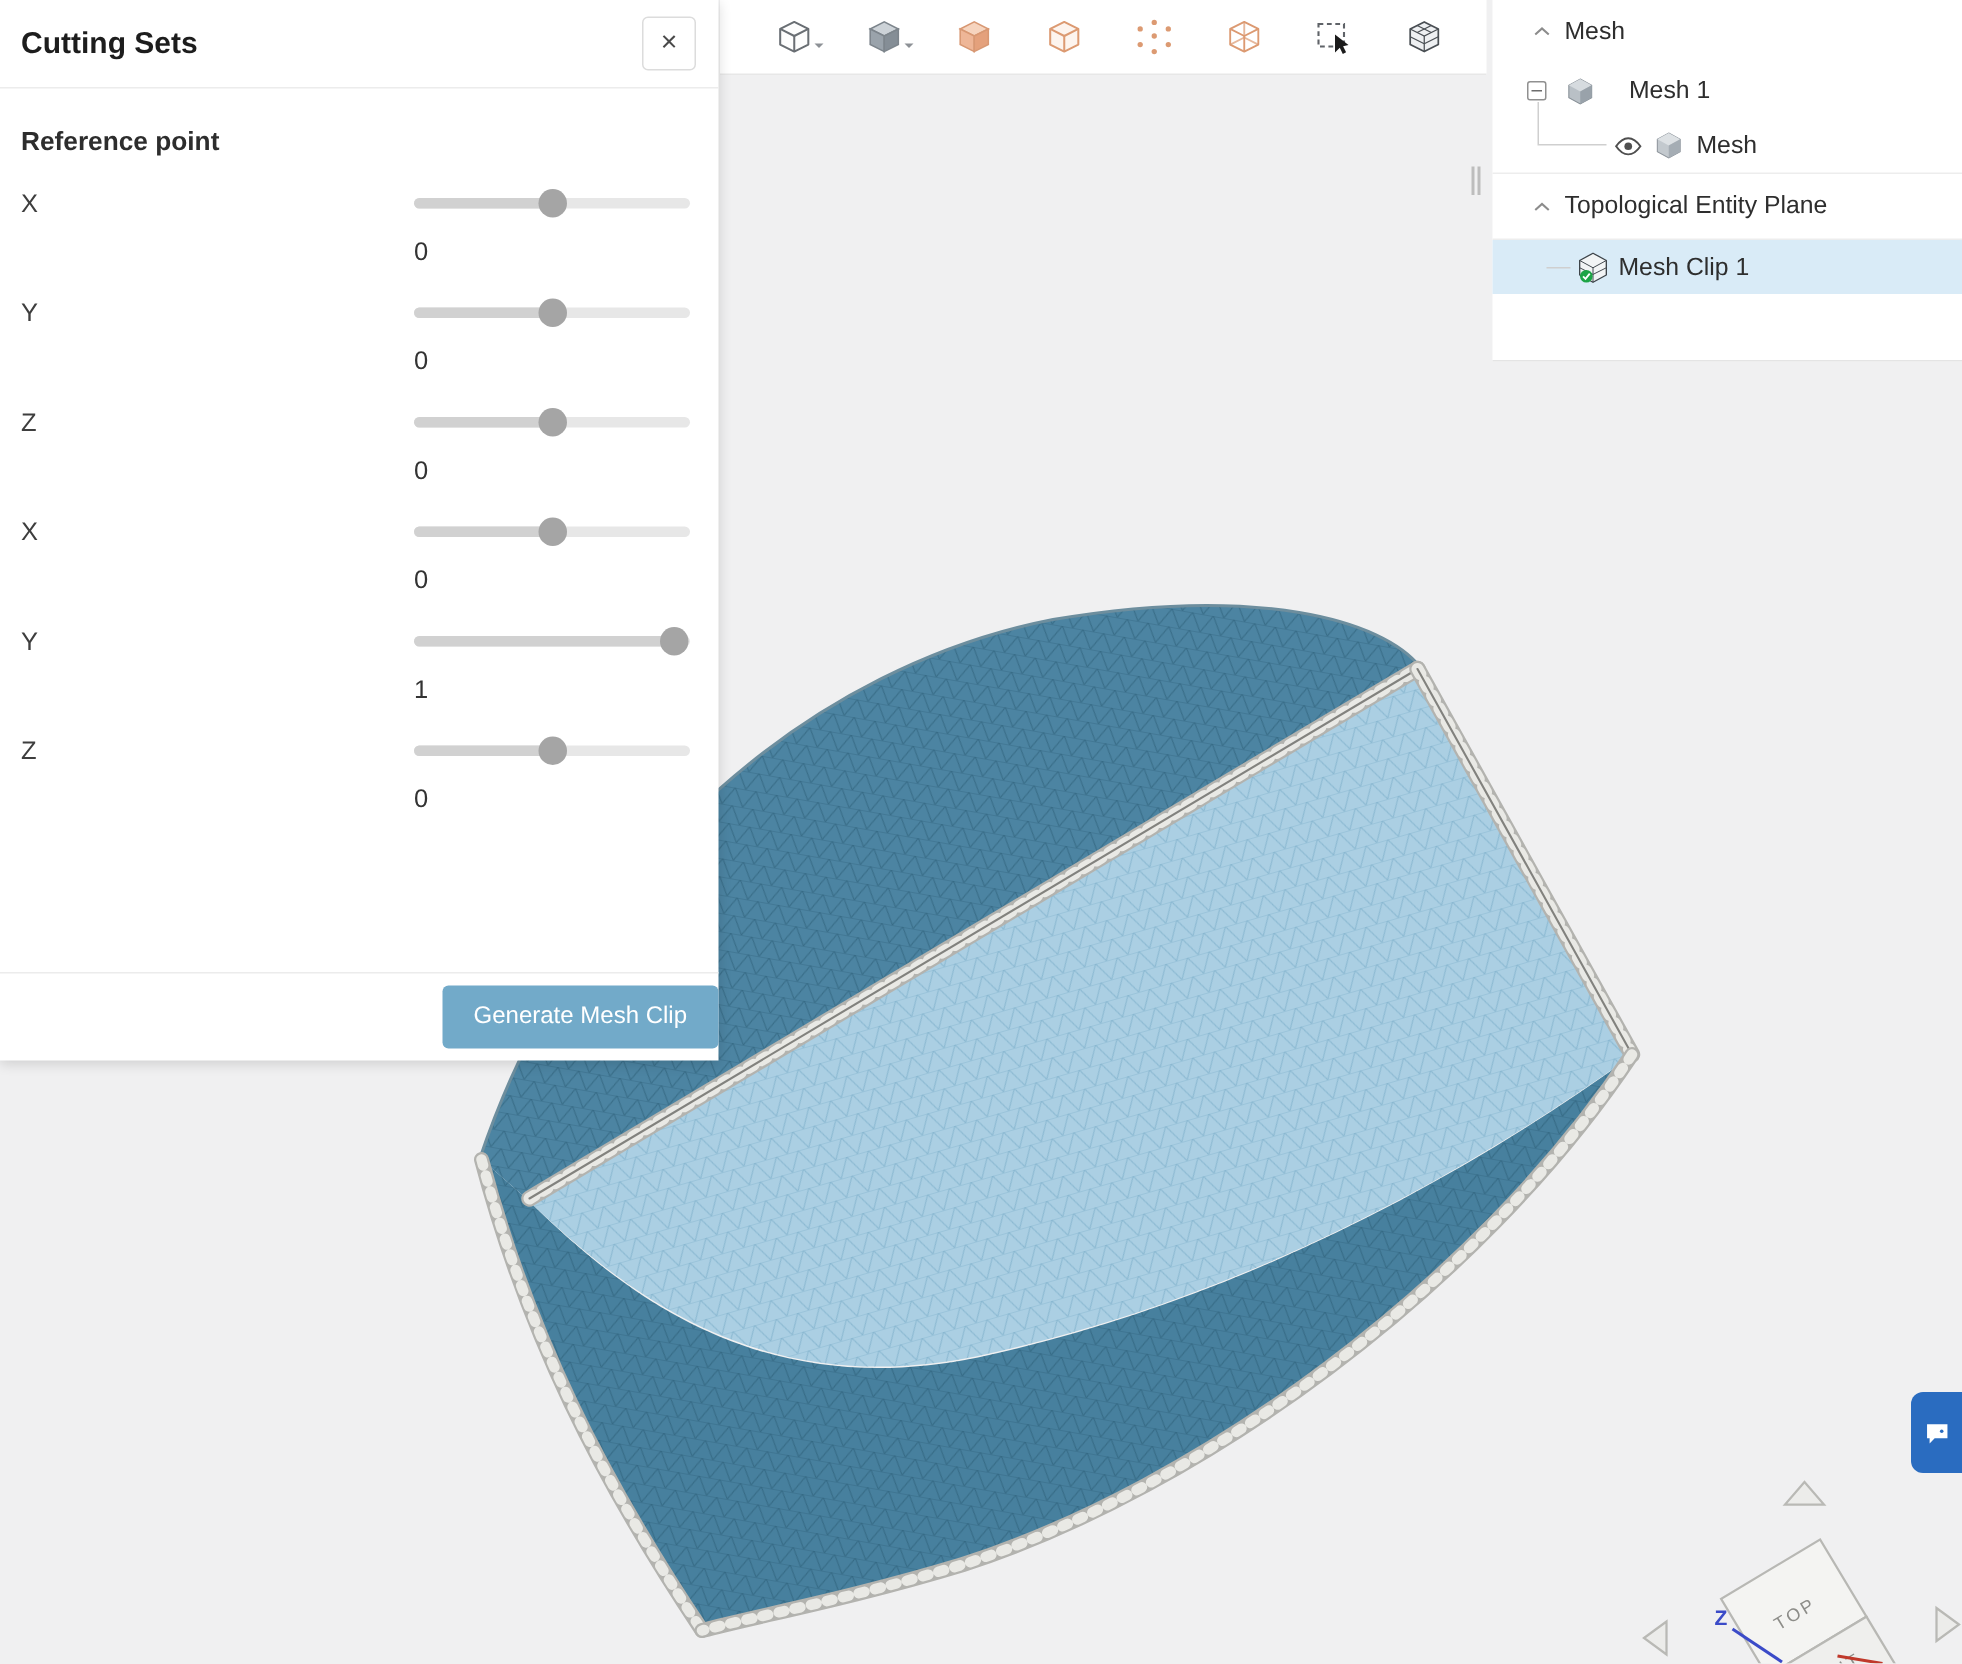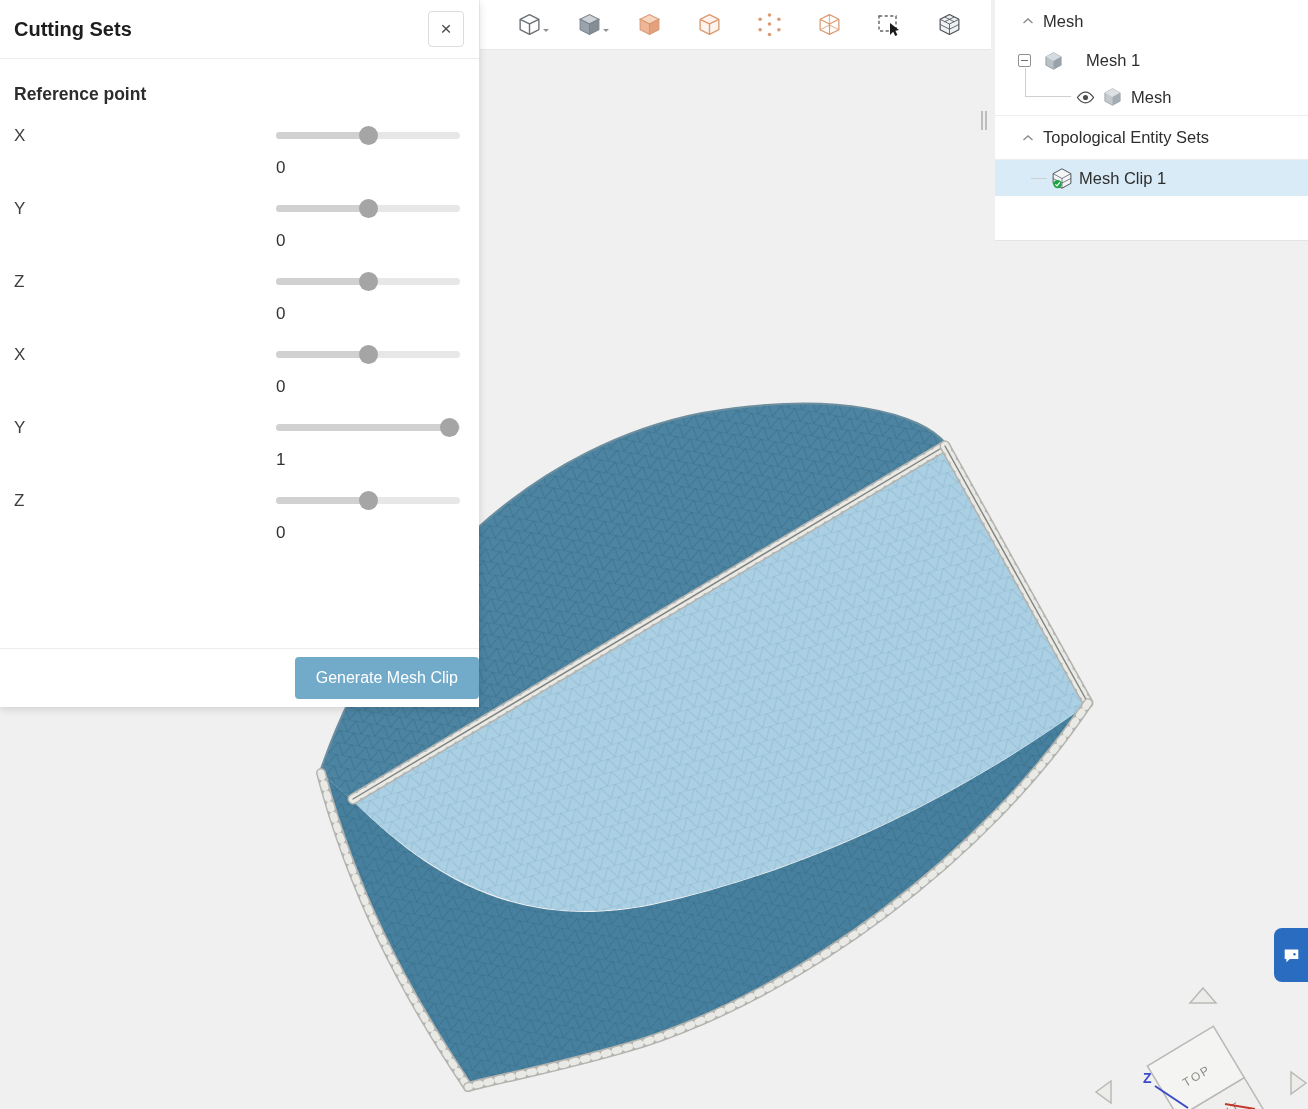--- a/index.html
+++ b/index.html
@@ -343,21 +343,21 @@
   </div>
 
   <div class="divider"></div>
 
   <div class="prow" style="height:43px; padding-left:27px;">
     <span class="chev">
         <svg width="12" height="8" viewBox="0 0 12 8">
           <polyline points="1.5,6 6,2 10.5,6" fill="none" stroke="#8c8c8c" stroke-width="1.4"></polyline>
         </svg>
       </span>
-    <span class="lbl">Topological Entity Sets</span>
+    <span class="lbl">Topological Entity Plane</span>
   </div>
 
   <div class="divider"></div>
 
 
   <div class="prow sel" style="height:36px; padding-left:57px;">
     <span class="hline" style="left:36px; top:18px; width:16px;"></span>
     <span style="display:inline-flex; position:relative;">
       <svg width="20" height="21" viewBox="0 0 24 26">
           <g fill="#f2f4f5" stroke="#3e444a" stroke-width="1.1" stroke-linejoin="round">

